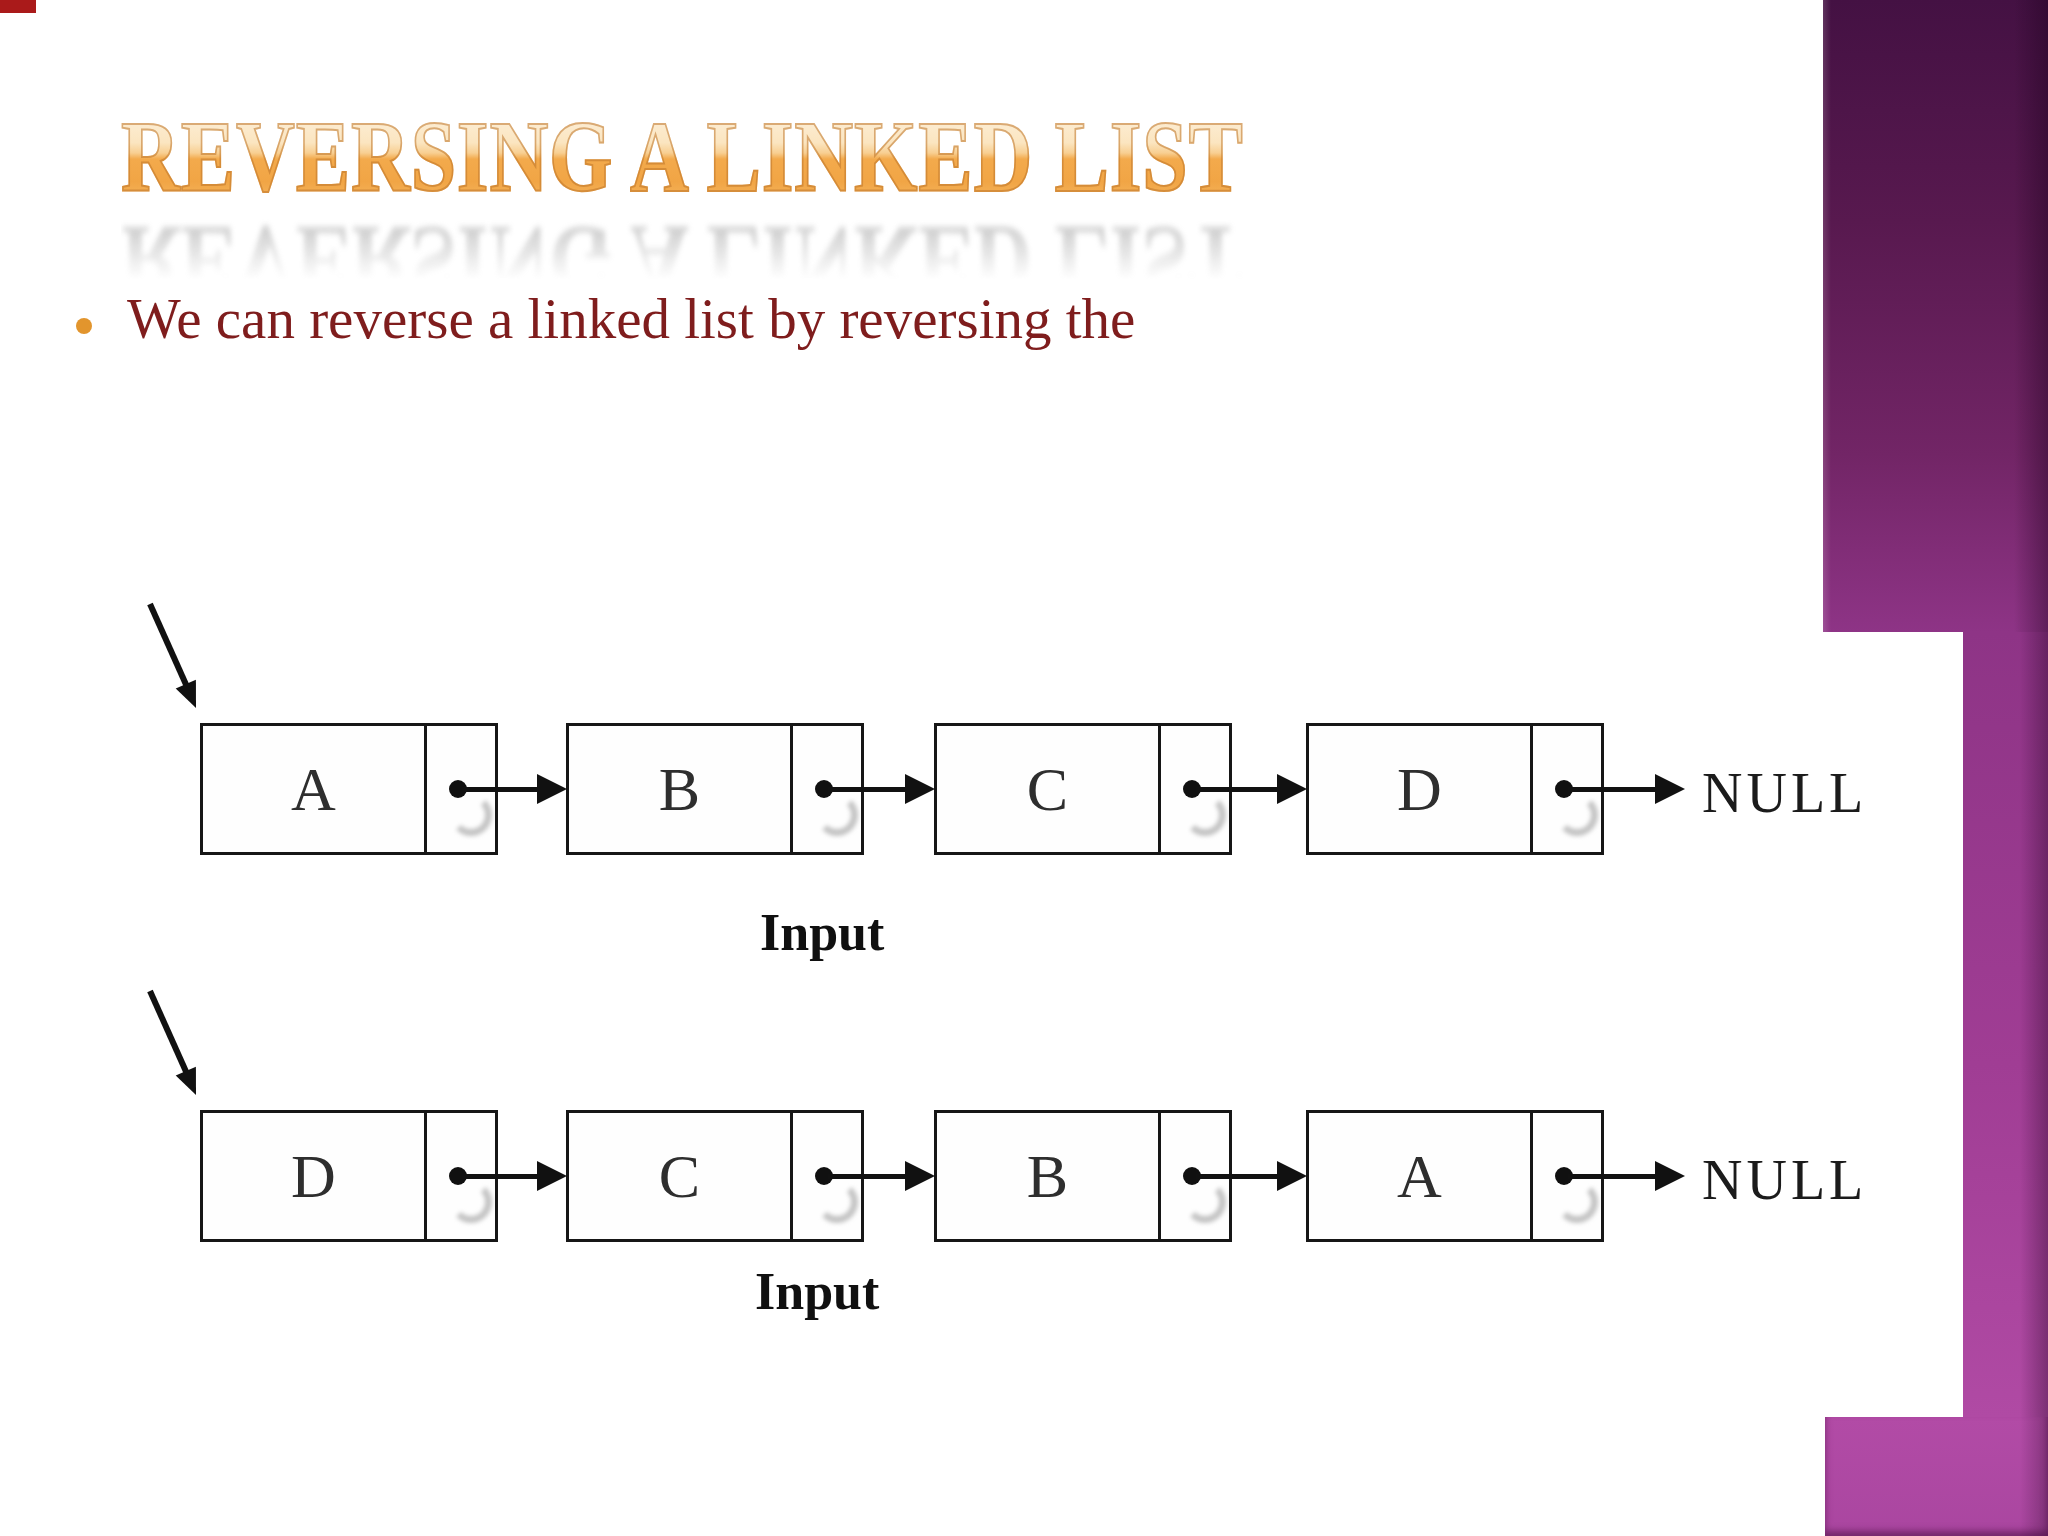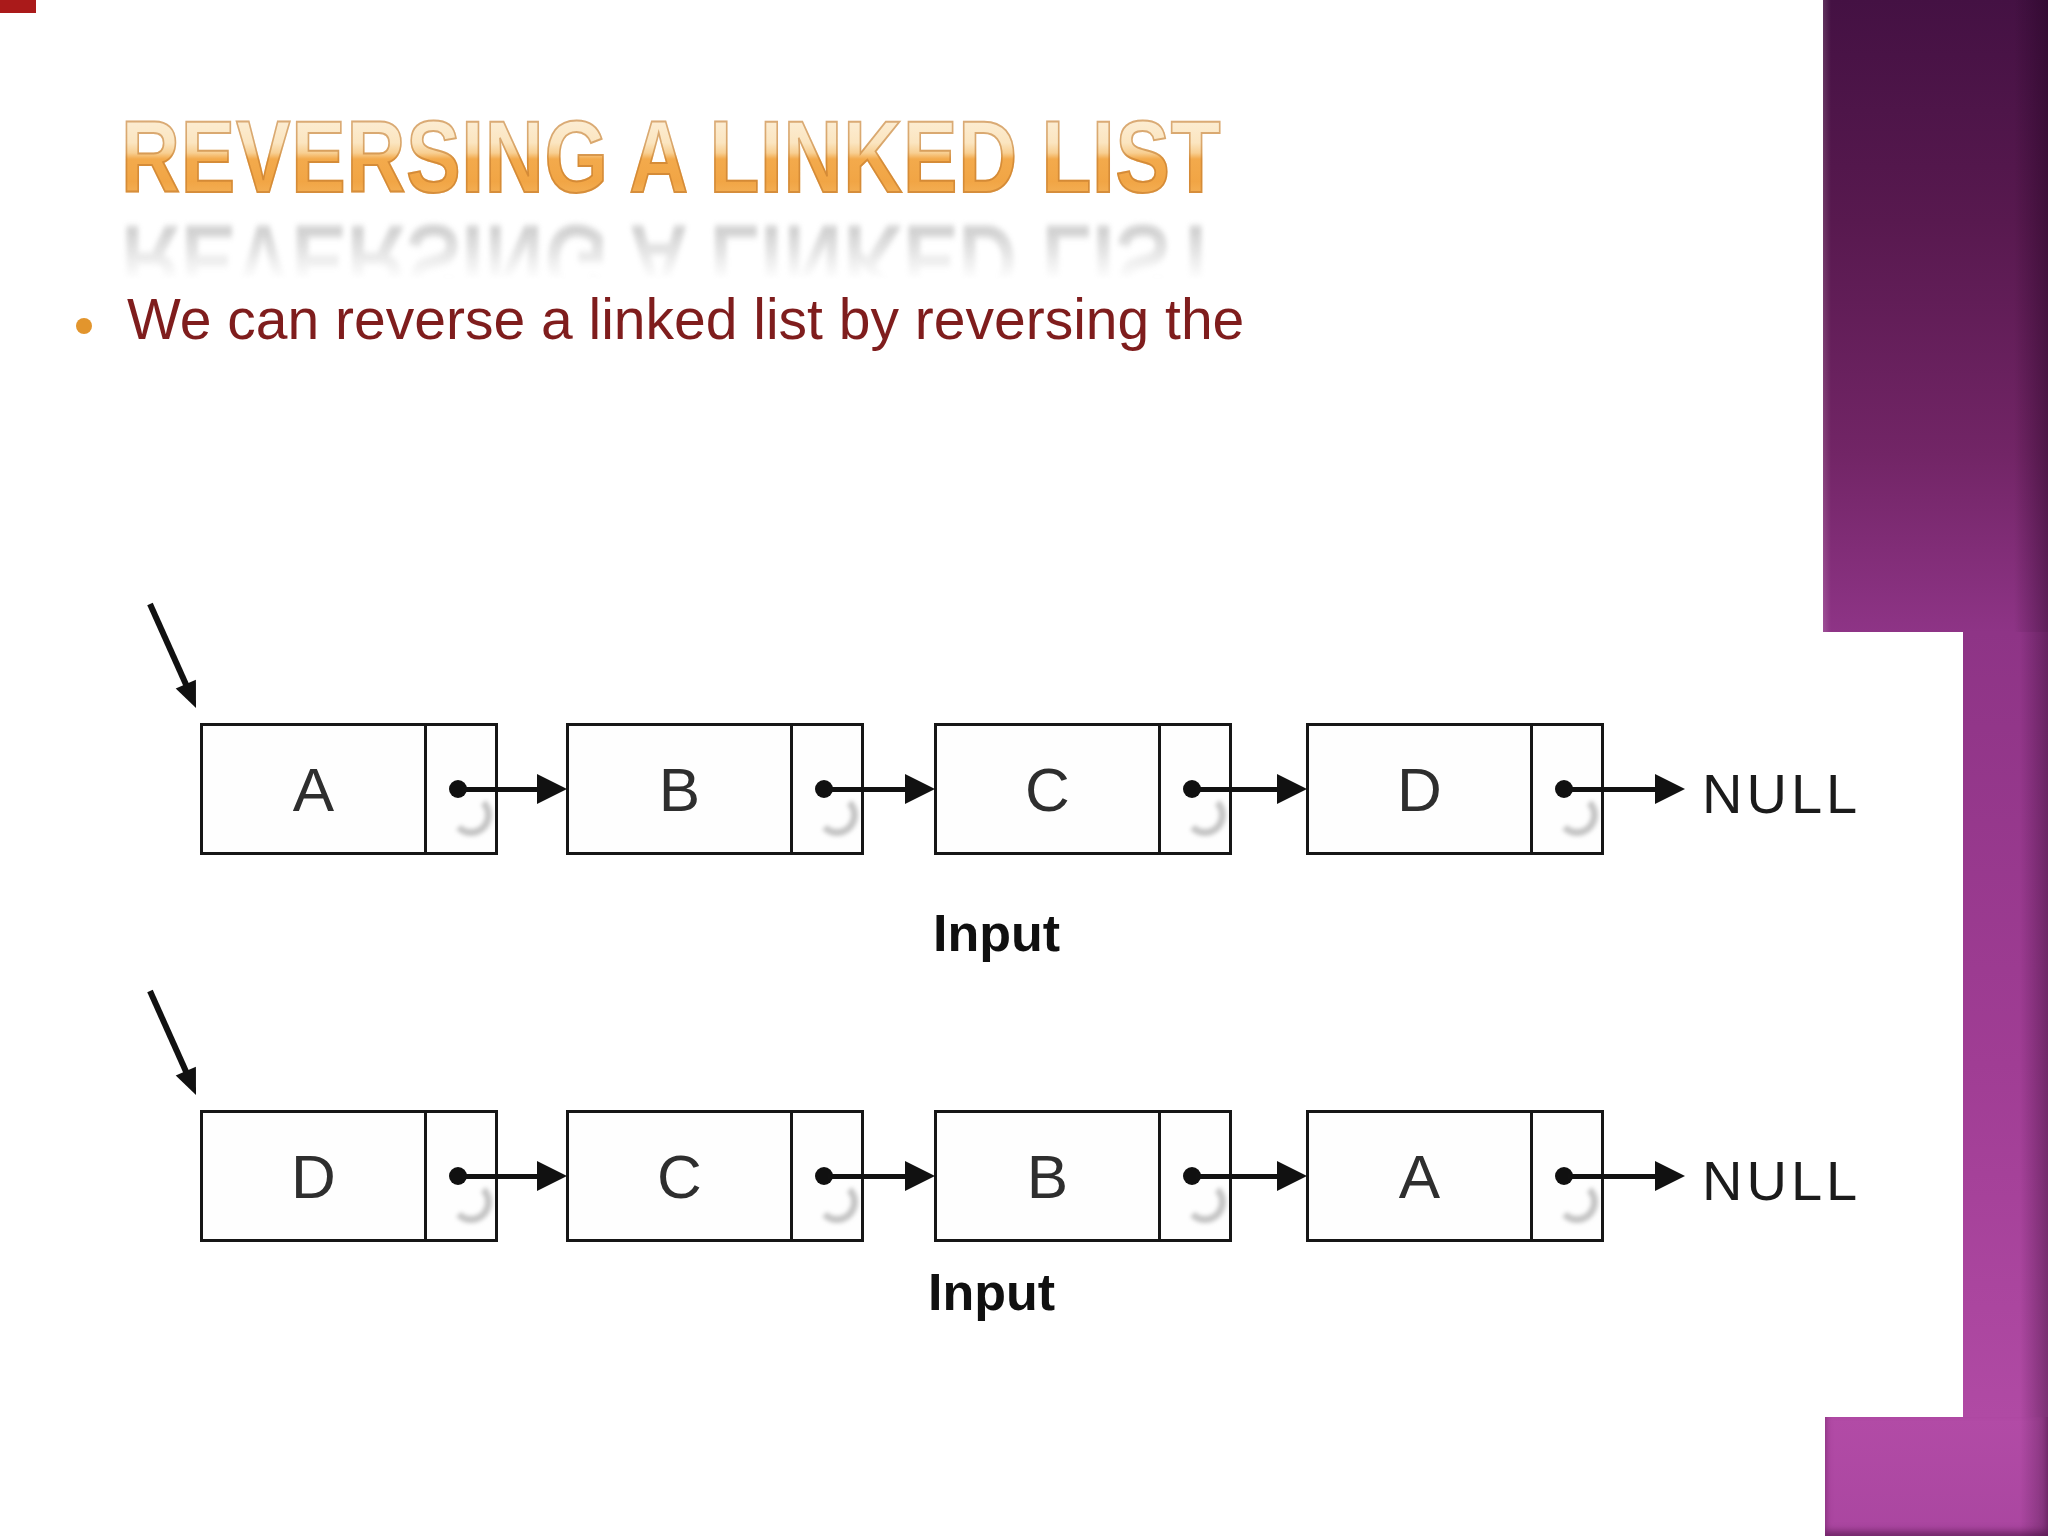--- a/index.html
+++ b/index.html
@@ -1,18 +1,18 @@
 <!DOCTYPE html>
 <html><head>
 <meta charset="utf-8">
 <style>
   html,body{margin:0;padding:0;background:#777;}
   .slide{
     position:relative;width:2048px;height:1536px;background:#ffffff;
-    overflow:hidden;font-family:Liberation Sans, sans-serif;
+    overflow:hidden;font-family:Liberation Serif, serif;
   }
   .abs{position:absolute;}
 
   
   .sb-top{
     left:1823px;top:0;width:225px;height:632px;
     background:
       linear-gradient(to right, rgba(255,255,255,0.14), rgba(255,255,255,0) 8px),
       linear-gradient(to right, rgba(0,0,0,0) calc(100% - 34px), rgba(25,0,25,0.40)),
       linear-gradient(to bottom, #441143 0%, #58194f 35%, #722566 72%, #8e3486 100%);
@@ -84,21 +84,21 @@
     border-top-color:transparent;border-left-color:transparent;
     filter:blur(2px);
   }
   .hline{position:absolute;height:5px;background:#111;}
   .ahead{
     position:absolute;width:0;height:0;
     border-left:30px solid #111;
     border-top:15px solid transparent;border-bottom:15px solid transparent;
   }
   .null-label{position:absolute;font-size:56px;color:#1b1b1b;letter-spacing:4px;}
-  .diagram-label{position:absolute;width:300px;text-align:right;font-weight:bold;font-size:52px;color:#101010;}
+  .diagram-label{position:absolute;width:300px;text-align:left;font-weight:bold;font-size:52px;color:#101010;}
   .head-arrow{position:absolute;width:70px;height:125px;}
 </style>
 </head>
 <body>
 
 <div class="slide">
 
   <div class="abs red-sliver"></div>
 
   <div class="abs sb-top"></div>

